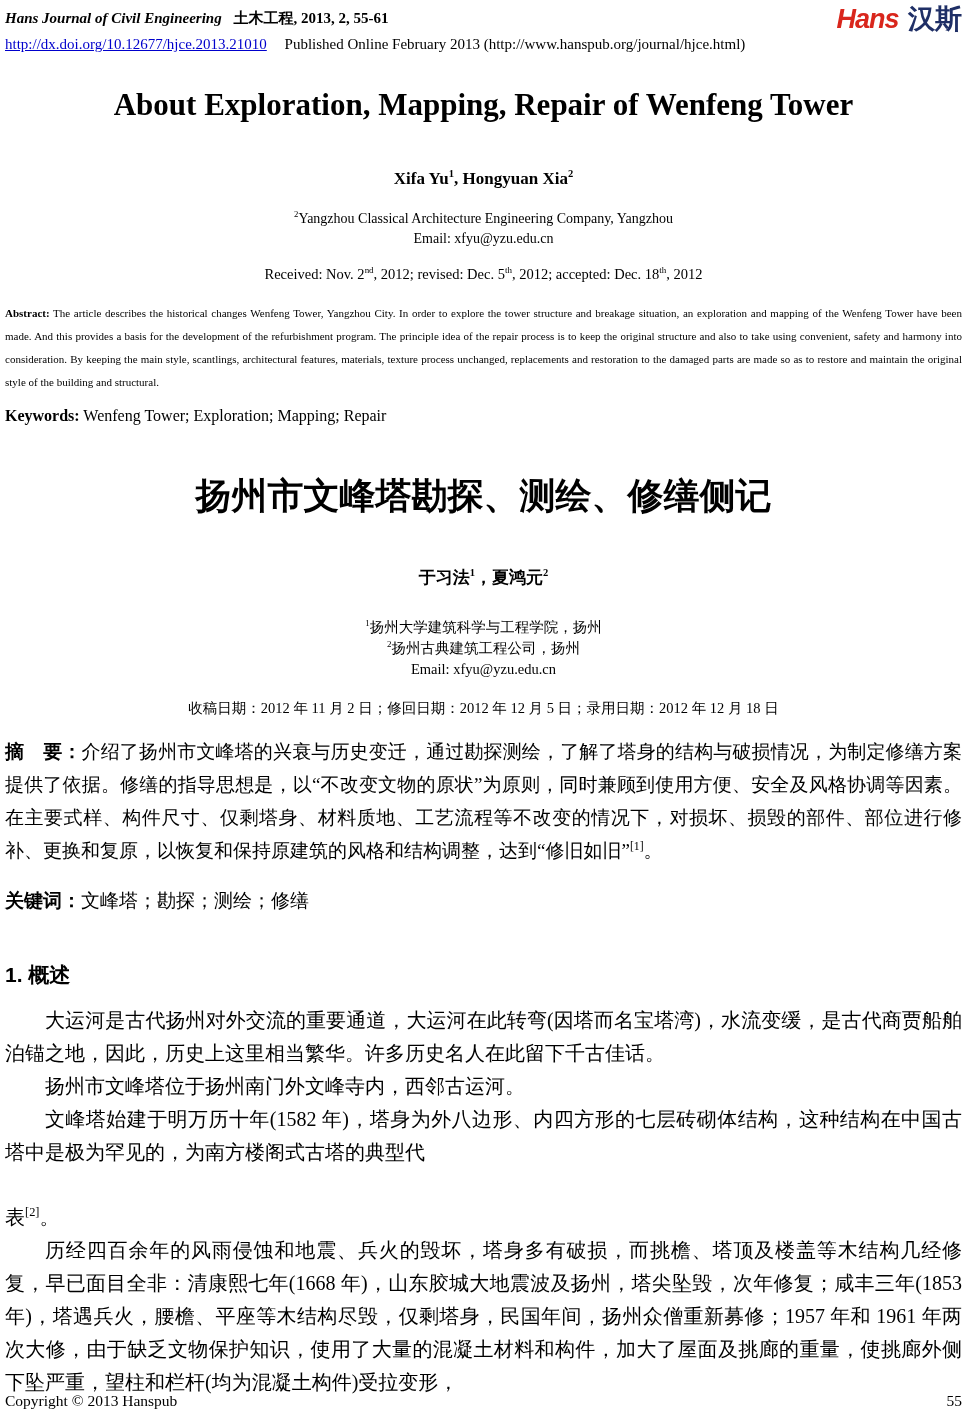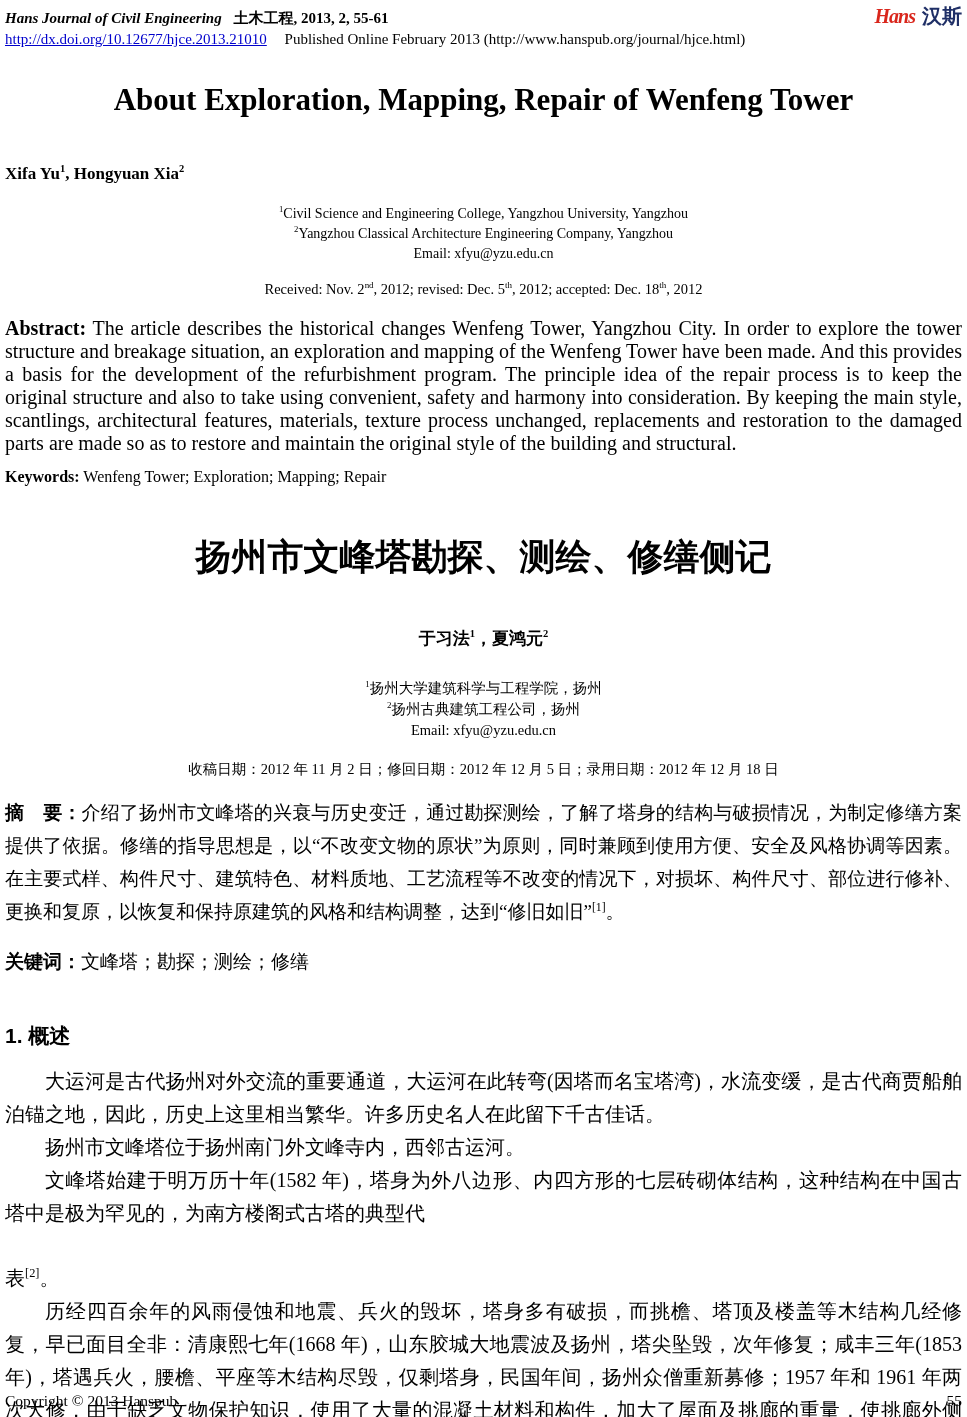--- a/index.html
+++ b/index.html
@@ -9,34 +9,34 @@
     font-family:"Liberation Serif","DejaVu Serif",serif;
     color:#000; overflow:hidden;
   }
   .page { position:relative; height:100%; padding:6px 5px 0 5px; }
 
   
   .hdr-row1 { display:flex; justify-content:space-between; align-items:flex-start; }
   .journal-line { font-size:15px; padding-top:3px; }
   .journal-en { font-style:italic; font-weight:bold; }
   .journal-zh { font-weight:bold; margin-left:8px; }
-  .logo { font-family:Liberation Serif, serif; font-size:20px; font-weight:bold; line-height:1; white-space:nowrap;margin-left:13px; }
+  .logo { font-family:Liberation Sans, sans-serif; font-size:27px; font-weight:bold; line-height:1; white-space:nowrap;margin-left:13px; }
   .logo-hans { color:#d9261c; font-style:italic; letter-spacing:-1px; }
   .logo-zh { color:#1f2f66; margin-left:2px; }
   .hdr-row2 { font-size:15px; margin-top:3px; }
   .doi-link { color:#0000cc; text-decoration:underline; cursor:pointer; }
   .published { margin-left:14px; }
 
   
   .title-en { margin-top:34px; text-align:center; font-size:31px; font-weight:bold; }
-  .authors-en { margin-top:46px; text-align:left; font-size:17px; font-weight:bold; }
+  .authors-en { margin-top:46px; text-align:center; font-size:17px; font-weight:bold; }
   .affils-en { margin-top:20px; text-align:center; font-size:14px; line-height:20px; }
   .received-en { margin-top:17px; text-align:center; font-size:14.5px; }
   sup { font-size:0.62em; vertical-align:super; line-height:0; }
-  .abstract-en { margin-top:19px; font-size:20px; line-height:23px; text-align:justify;font-family:Liberation Serif, serif; }
+  .abstract-en { margin-top:19px; font-size:11px; line-height:23px; text-align:justify;font-family:Liberation Serif, serif; }
   .lbl-b { font-weight:bold; }
   .keywords-en { margin-top:13px; font-size:16px; }
 
   
   .title-zh { margin-top:47px; text-align:center; font-size:36px; font-weight:bold; }
   .authors-zh { margin-top:45px; text-align:center; font-size:17px; font-weight:bold; }
   .affils-zh { margin-top:28px; text-align:center; font-size:14.5px; line-height:21px; }
   .dates-zh { margin-top:19px; text-align:center; font-size:14.5px; }
   .abstract-zh { margin-top:17px; font-size:19px; line-height:33px; text-align:justify; }
   .zh-label { font-weight:bold; font-family:"Liberation Sans","DejaVu Sans",sans-serif; }
@@ -78,21 +78,20 @@
     <span class="published">Published Online February 2013 (http://www.hanspub.org/journal/hjce.html)</span>
   </div>
 
   <h1 class="title-en">About Exploration, Mapping, Repair of Wenfeng Tower</h1>
 
   <div class="authors-en">
     <span>Xifa Yu</span><sup>1</sup><span>, </span><span>Hongyuan Xia</span><sup>2</sup>
   </div>
 
   <div class="affils-en">
-    <div><sup>1</sup><span>Civil Science and Engineering College, Yangzhou University, Yangzhou</span></div>
     <div><sup>2</sup><span>Yangzhou Classical Architecture Engineering Company, Yangzhou</span></div>
     <div>Email: xfyu@yzu.edu.cn</div>
   </div>
 
   <div class="received-en">
     <span>Received: Nov. 2</span><sup>nd</sup><span>, 2012; revised: Dec. 5</span><sup>th</sup><span>, 2012; accepted: Dec. 18</span><sup>th</sup><span>, 2012</span>
   </div>
 
   <p class="abstract-en">
     <span class="lbl-b">Abstract:</span><span> The article describes the historical changes Wenfeng Tower, Yangzhou City. In order to explore the tower structure and breakage situation, an exploration and mapping of the Wenfeng Tower have been made. And this provides a basis for the development of the refurbishment program. The principle idea of the repair process is to keep the original structure and also to take using convenient, safety and harmony into consideration. By keeping the main style, scantlings, architectural features, materials, texture process unchanged, replacements and restoration to the damaged parts are made so as to restore and maintain the original style of the building and structural.</span>
@@ -110,21 +109,21 @@
 
   <div class="affils-zh">
     <div><sup>1</sup><span>扬州大学建筑科学与工程学院，扬州</span></div>
     <div><sup>2</sup><span>扬州古典建筑工程公司，扬州</span></div>
     <div>Email: xfyu@yzu.edu.cn</div>
   </div>
 
   <div class="dates-zh">收稿日期：2012 年 11 月 2 日；修回日期：2012 年 12 月 5 日；录用日期：2012 年 12 月 18 日</div>
 
   <p class="abstract-zh">
-    <span class="zh-label">摘　要：</span><span>介绍了扬州市文峰塔的兴衰与历史变迁，通过勘探测绘，了解了塔身的结构与破损情况，为制定修缮方案提供了依据。修缮的指导思想是，以“不改变文物的原状”为原则，同时兼顾到使用方便、安全及风格协调等因素。在主要式样、构件尺寸、建筑特色、材料质地、工艺流程等不改变的情况下，对损坏、构件尺寸、部位进行修补、更换和复原，以恢复和保持原建筑的风格和结构调整，达到“修旧如旧”</span><sup>[1]</sup><span>。</span>
+    <span class="zh-label">摘　要：</span><span>介绍了扬州市文峰塔的兴衰与历史变迁，通过勘探测绘，了解了塔身的结构与破损情况，为制定修缮方案提供了依据。修缮的指导思想是，以“不改变文物的原状”为原则，同时兼顾到使用方便、安全及风格协调等因素。在主要式样、构件尺寸、仅剩塔身、材料质地、工艺流程等不改变的情况下，对损坏、损毁的部件、部位进行修补、更换和复原，以恢复和保持原建筑的风格和结构调整，达到“修旧如旧”</span><sup>[1]</sup><span>。</span>
   </p>
 
   <p class="keywords-zh">
     <span class="zh-label">关键词：</span><span>文峰塔；勘探；测绘；修缮</span>
   </p>
 
   <div class="columns">
     <div class="col">
       <h2 class="section-h">1. 概述</h2>
       <p>大运河是古代扬州对外交流的重要通道，大运河在此转弯(因塔而名宝塔湾)，水流变缓，是古代商贾船舶泊锚之地，因此，历史上这里相当繁华。许多历史名人在此留下千古佳话。</p>

